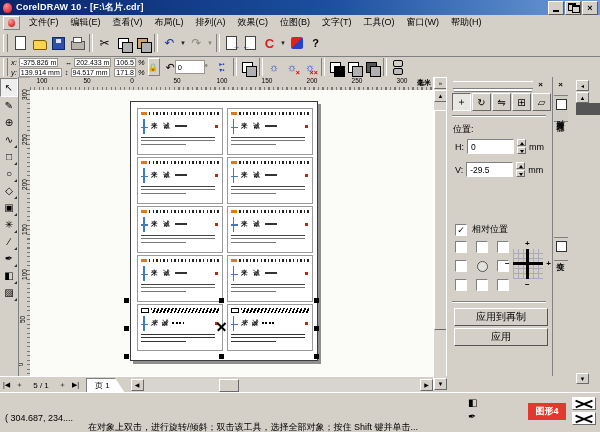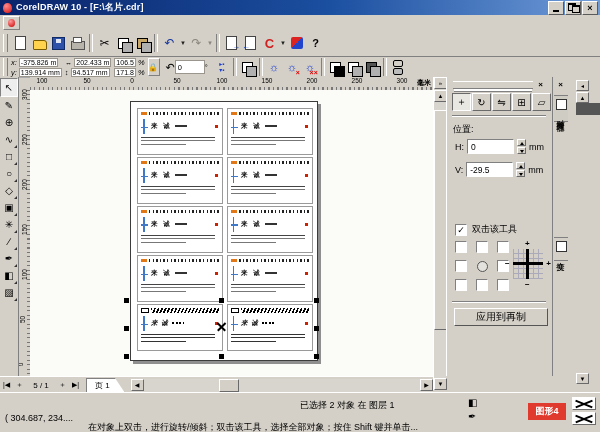--- a/index.html
+++ b/index.html
@@ -206,20 +206,33 @@
           <i class="glyph-restore2"></i>
         </span>
       <span class="win-btn glyph-x">×</span>
     </span>
   </div>
 
   <div class="menubar">
     <span class="menu-appicon">
         <i></i>
       </span>
+    <span id="menu-items" style="display:flex;">
+        <span class="menu-item">文件(F)</span>
+        <span class="menu-item">编辑(E)</span>
+        <span class="menu-item">查看(V)</span>
+        <span class="menu-item">布局(L)</span>
+        <span class="menu-item">排列(A)</span>
+        <span class="menu-item">效果(C)</span>
+        <span class="menu-item">位图(B)</span>
+        <span class="menu-item">文字(T)</span>
+        <span class="menu-item">工具(O)</span>
+        <span class="menu-item">窗口(W)</span>
+        <span class="menu-item">帮助(H)</span>
+      </span>
     <span class="winbtns" style="top:16px;">
       <span class="win-btn">
           <i class="glyph-min"></i>
         </span>
       <span class="win-btn">
           <i class="glyph-restore"></i>
           <i class="glyph-restore2"></i>
         </span>
       <span class="win-btn glyph-x">×</span>
     </span>
@@ -595,41 +608,42 @@
       <span>V:</span>
       <span class="dinput">-29.5</span>
       <span class="spin">
           <i class="up"></i>
           <i class="dn"></i>
         </span>
       <span>mm</span>
     </div>
     <div class="chkrow" style="top:146px;">
       <span class="chk">✓</span>
-      <span>双击该工具</span>
+      <span>相对位置</span>
     </div>
     <div class="anchor" id="anchor" style="top:164px;">
         <span class="acell"></span>
         <span class="acell"></span>
         <span class="acell"></span>
         <span class="acell"></span>
         <span class="acell center"></span>
         <span class="acell"></span>
         <span class="acell"></span>
         <span class="acell"></span>
         <span class="acell"></span>
       </div>
     <span class="graph" style="top:172px;">
       <span class="gplus" style="left:12px;top:-10px;">+</span>
       <span class="gplus" style="right:-8px;top:10px;">+</span>
       <span class="gplus" style="left:12px;bottom:-10px;">−</span>
       <span class="gplus" style="left:-8px;top:10px;">−</span>
     </span>
     <div class="dock-hr" style="top:224px;"></div>
     <span class="dock-btn" style="top:231px;">应用到再制</span>
+    <span class="dock-btn" style="top:251px;">应用</span>
   </div>
 
   <div class="tabstrip">
     <span class="dock-x" style="left:2px;top:2px;">×</span>
     <span class="vtab" style="top:18px;">
       <i class="vicon"></i>
       <span class="vtext">对象管理器</span>
     </span>
     <span class="vtab active" style="top:160px;">
       <i class="vicon"></i>
@@ -640,21 +654,20 @@
   <div class="palette">
     <div class="pal-col" id="palcol">
       <span class="pal-btn">◂</span>
       <span class="pal-btn">▲</span>
       <span class="swatch none"></span>
     <span class="swatch" style="background: rgb(0, 0, 0);"></span><span class="swatch" style="background: rgb(43, 43, 43);"></span><span class="swatch" style="background: rgb(67, 67, 67);"></span><span class="swatch" style="background: rgb(91, 91, 91);"></span><span class="swatch" style="background: rgb(115, 115, 115);"></span><span class="swatch" style="background: rgb(139, 139, 139);"></span><span class="swatch" style="background: rgb(163, 163, 163);"></span><span class="swatch" style="background: rgb(187, 187, 187);"></span><span class="swatch" style="background: rgb(211, 211, 211);"></span><span class="swatch" style="background: rgb(235, 235, 235);"></span><span class="swatch" style="background: rgb(255, 255, 255);"></span></div>
     <span class="pal-btn" style="position:absolute;left:8px;top:296px;">▼</span>
   </div>
 
   <div class="statusbar">
-    <span class="st-sel">已选择 2 对象 在 图层 1</span>
     <span class="st-icon" style="top:4px;">◧</span>
     <span class="st-coords">( 304.687, 234....</span>
     <span class="st-hint">在对象上双击，进行旋转/倾斜；双击该工具，选择全部对象；按住 Shift 键并单击...</span>
     <span class="st-icon" style="top:18px;">✒</span>
     <span class="badge">图形4</span>
     <span class="stswatch" style="top:4px;"></span>
     <span class="stswatch" style="top:19px;"></span>
   </div>
 
 </div>

